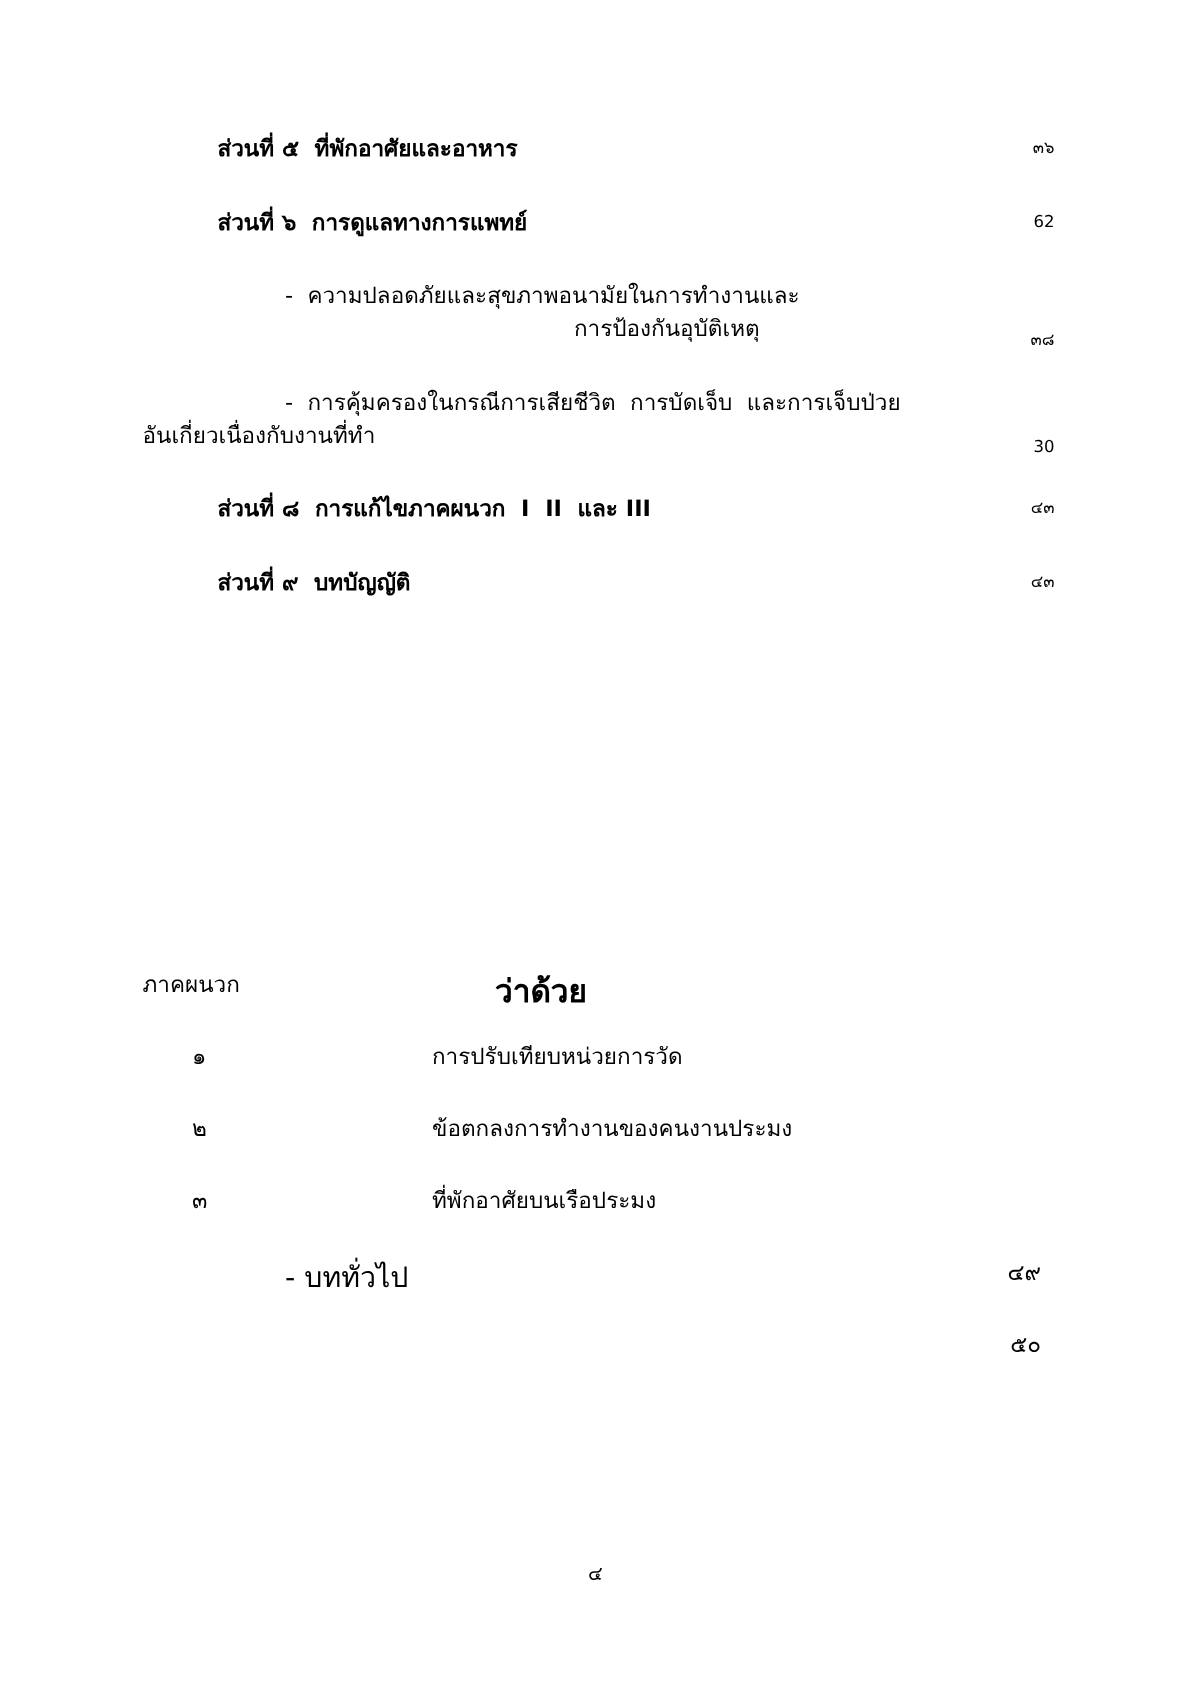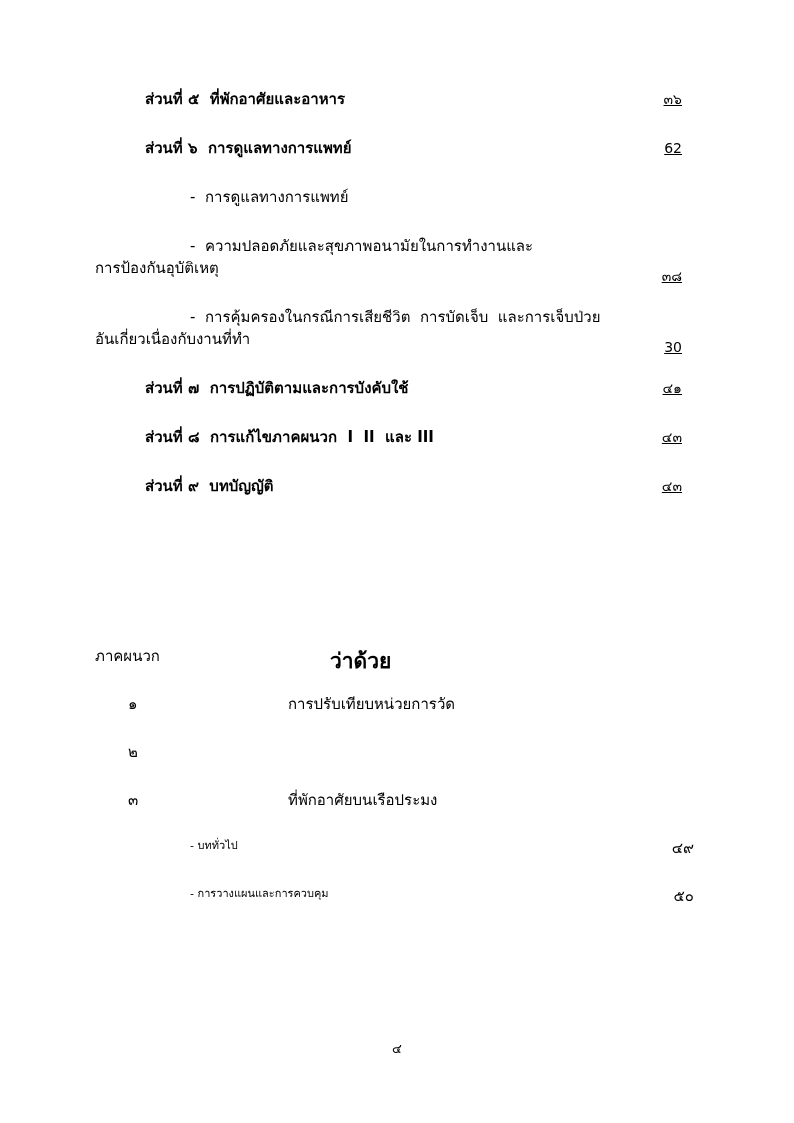--- a/index.html
+++ b/index.html
@@ -34,25 +34,24 @@
     margin-bottom: 19px;
   }
   .row .label {
     display: inline-block;
     font-size: 15px;
     line-height: 22px;
     white-space: pre-wrap;
   }
   .row .page-num {
     position: absolute;
-    right: 112px;
+    right: 91px;
     top: 0;
-    font-size: 14px;
+    font-size: 11px;
     line-height: 22px;
-    text-decoration: underline;
   }
   .indent-section { padding-left: 145px; }
   .indent-dash { padding-left: 190px; }
 
   .sec-head {
     font-weight: bold;
   }
   .wrap-row {
     min-height: 52px;
   }
@@ -101,21 +100,21 @@
     font-size: 15px;
   }
   .annex-sub {
     position: relative;
     height: 30px;
     margin-bottom: 18px;
   }
   .annex-sub .txt {
     position: absolute;
     left: 190px;
-    font-size: 11px;
+    font-size: 19px;
   }
   .annex-sub .page-num {
     position: absolute;
     right: 100px;
     font-size: 15px;
   }
   .footer {
     position: absolute;
     left: 0;
     top: 1038px;
@@ -134,42 +133,34 @@
     <div class="row indent-section">
       <span class="label sec-head">ส่วนที่ ๕  ที่พักอาศัยและอาหาร</span>
       <span class="page-num">๓๖</span>
     </div>
 
     <div class="row indent-section">
       <span class="label sec-head">ส่วนที่ ๖  การดูแลทางการแพทย์</span>
       <span class="page-num">62</span>
     </div>
 
-    <div class="row indent-dash">
-      <span class="label">-  การดูแลทางการแพทย์</span>
-      <span class="page-num"></span>
-    </div>
 
     <div class="row indent-dash wrap-row">
       <span class="label">-  ความปลอดภัยและสุขภาพอนามัยในการทำงานและ</span>
-      <span class="label line2" style="margin-left:-95px;">การป้องกันอุบัติเหตุ</span>
+      <span class="label line2" style="margin-left:-95px;text-align:center;">การป้องกันอุบัติเหตุ</span>
       <span class="page-num">๓๘</span>
     </div>
 
 
     <div class="row indent-dash wrap-row">
       <span class="label">-  การคุ้มครองในกรณีการเสียชีวิต  การบัดเจ็บ  และการเจ็บป่วย</span>
       <span class="label line2" style="margin-left:-95px;">อันเกี่ยวเนื่องกับงานที่ทำ</span>
       <span class="page-num">30</span>
     </div>
 
-    <div class="row indent-section">
-      <span class="label sec-head">ส่วนที่ ๗  การปฏิบัติตามและการบังคับใช้</span>
-      <span class="page-num">๔๑</span>
-    </div>
 
     <div class="row indent-section">
       <span class="label sec-head">ส่วนที่ ๘  การแก้ไขภาคผนวก  I  II  และ III</span>
       <span class="page-num">๔๓</span>
     </div>
 
     <div class="row indent-section">
       <span class="label sec-head">ส่วนที่ ๙  บทบัญญัติ</span>
       <span class="page-num">๔๓</span>
     </div>
@@ -183,34 +174,34 @@
       <span class="t2">ว่าด้วย</span>
     </div>
 
     <div class="annex-item">
       <span class="num">๑</span>
       <span class="txt">การปรับเทียบหน่วยการวัด</span>
     </div>
 
     <div class="annex-item">
       <span class="num">๒</span>
+      <span class="txt">ข้อตกลงการทำงานของคนงานประมง</span>
     </div>
 
     <div class="annex-item">
       <span class="num">๓</span>
       <span class="txt">ที่พักอาศัยบนเรือประมง</span>
     </div>
 
     <div class="annex-sub">
       <span class="txt">-  บททั่วไป</span>
       <span class="page-num">๔๙</span>
     </div>
 
     <div class="annex-sub">
-      <span class="txt">-  การวางแผนและการควบคุม</span>
       <span class="page-num">๕๐</span>
     </div>
 
   </div>
 
   <div class="footer">
     <span>๔</span>
   </div>
 
 </div>

